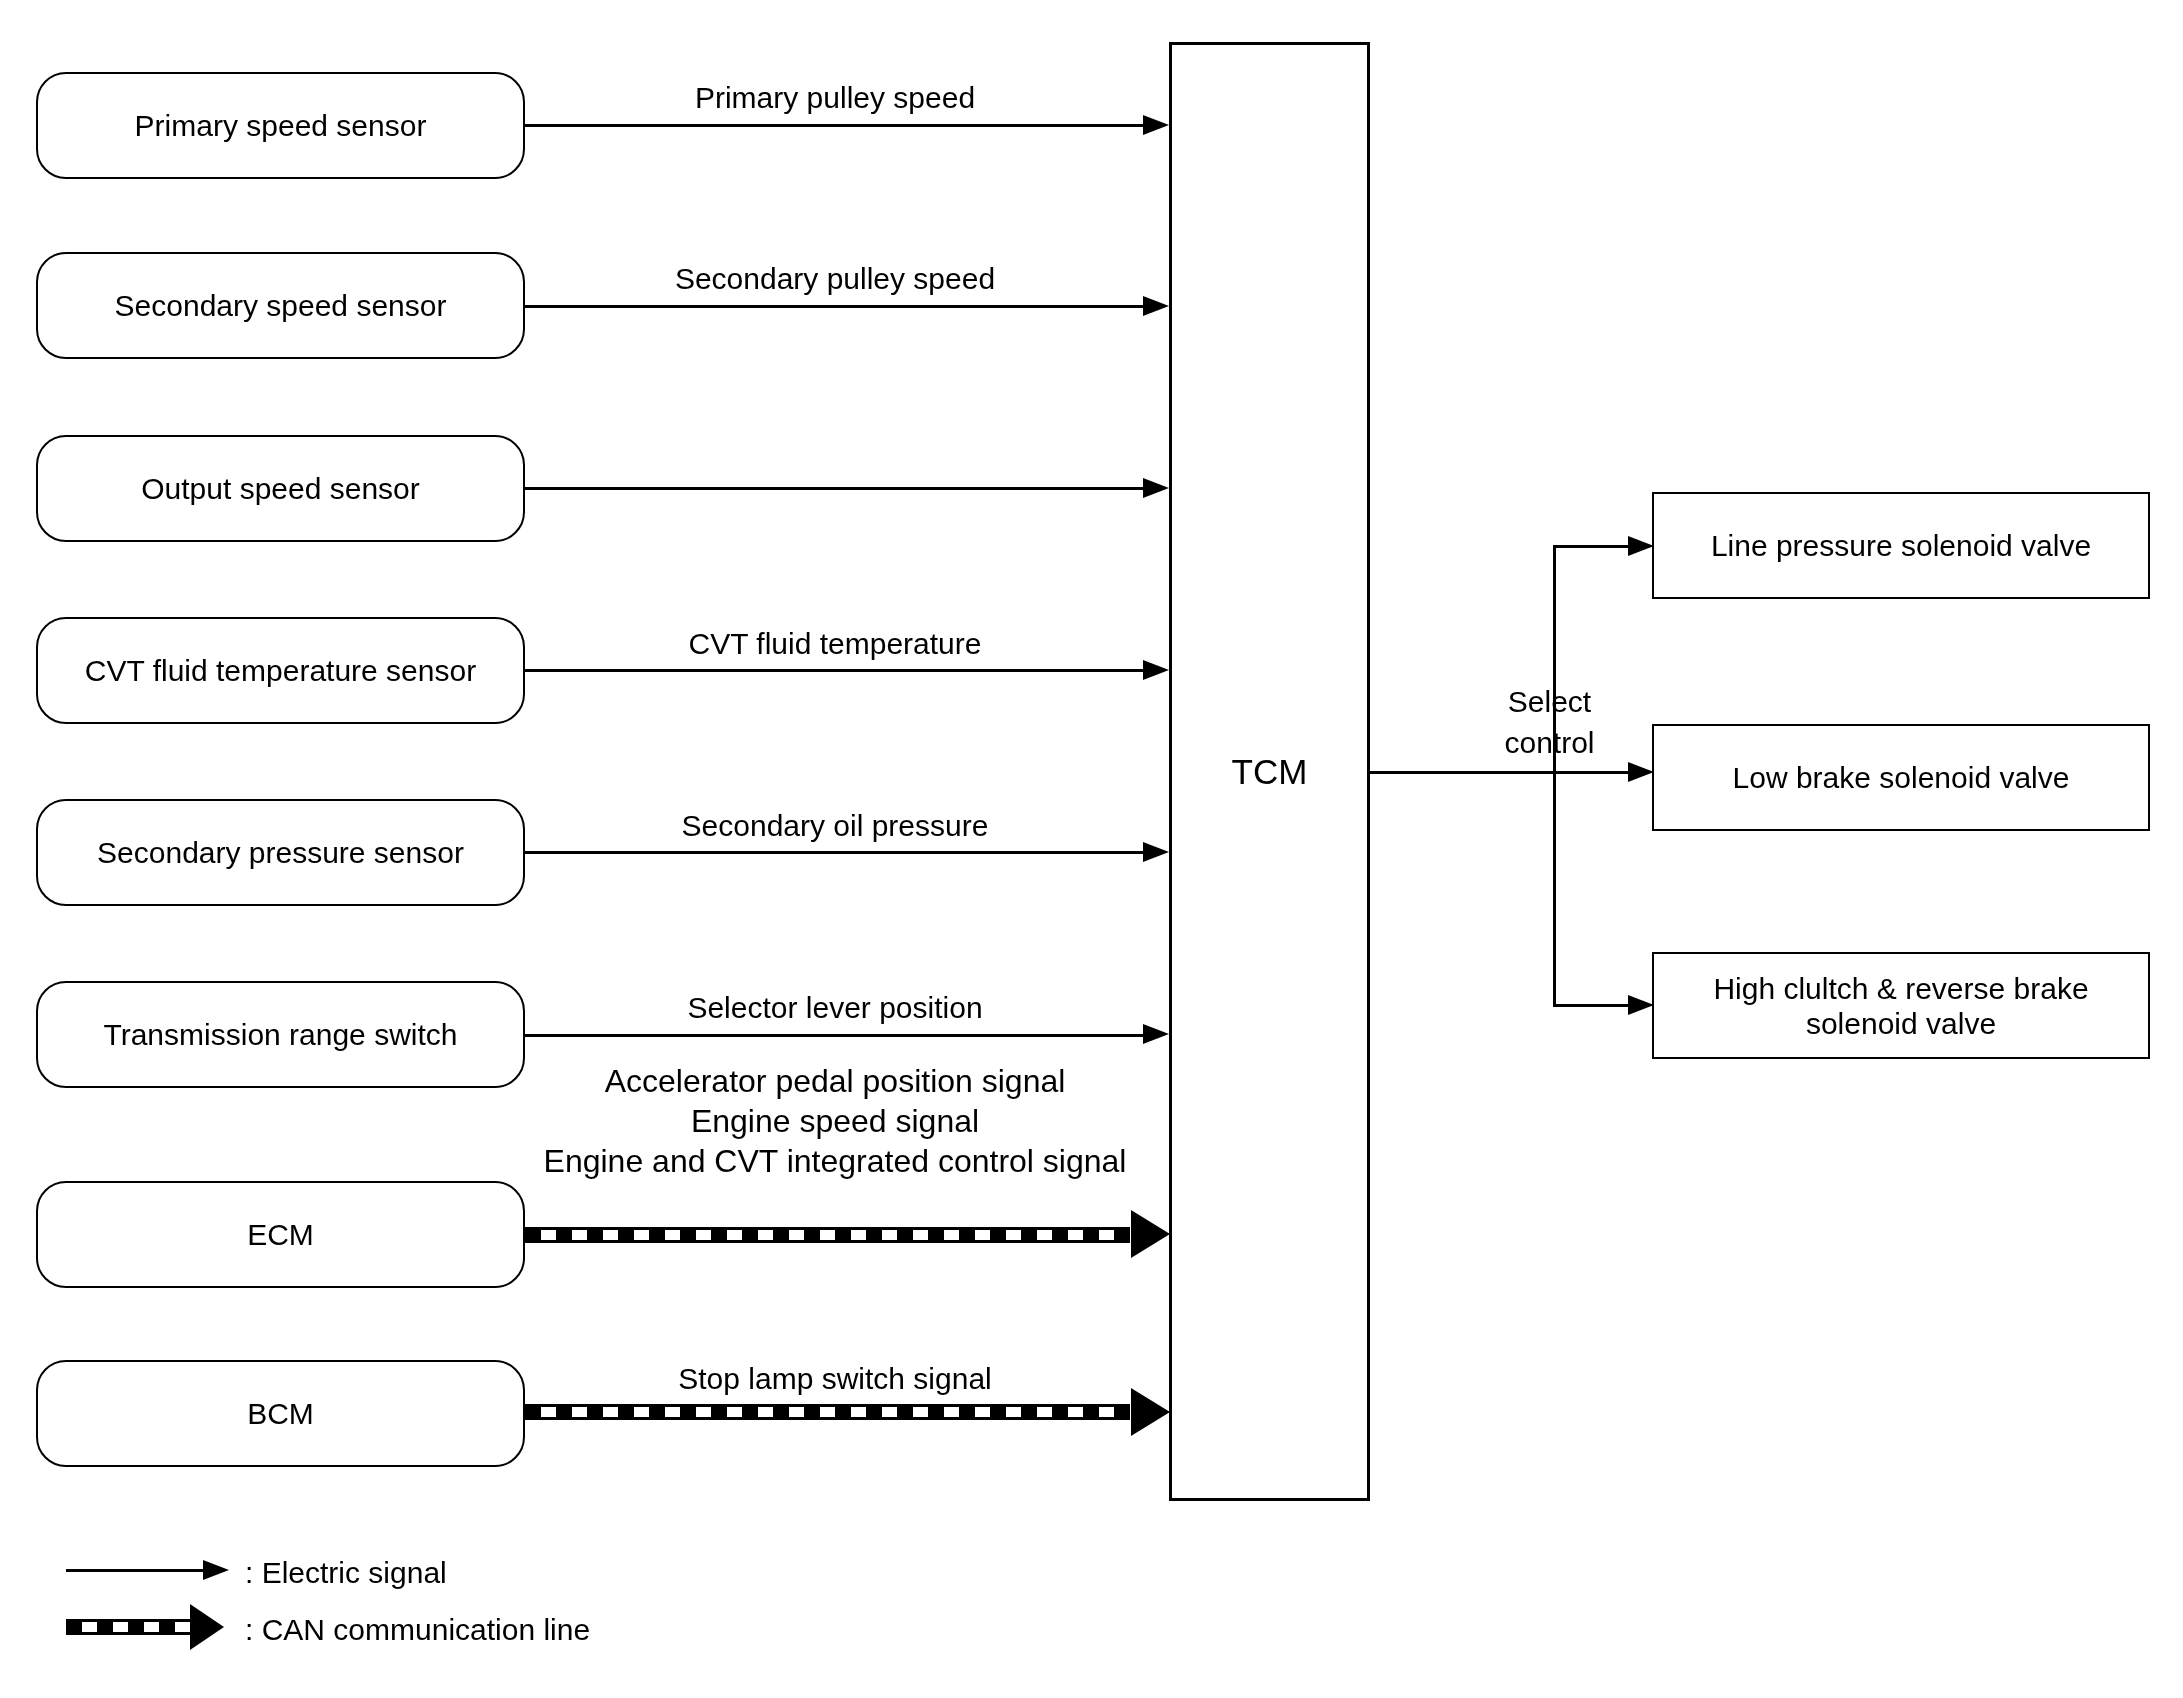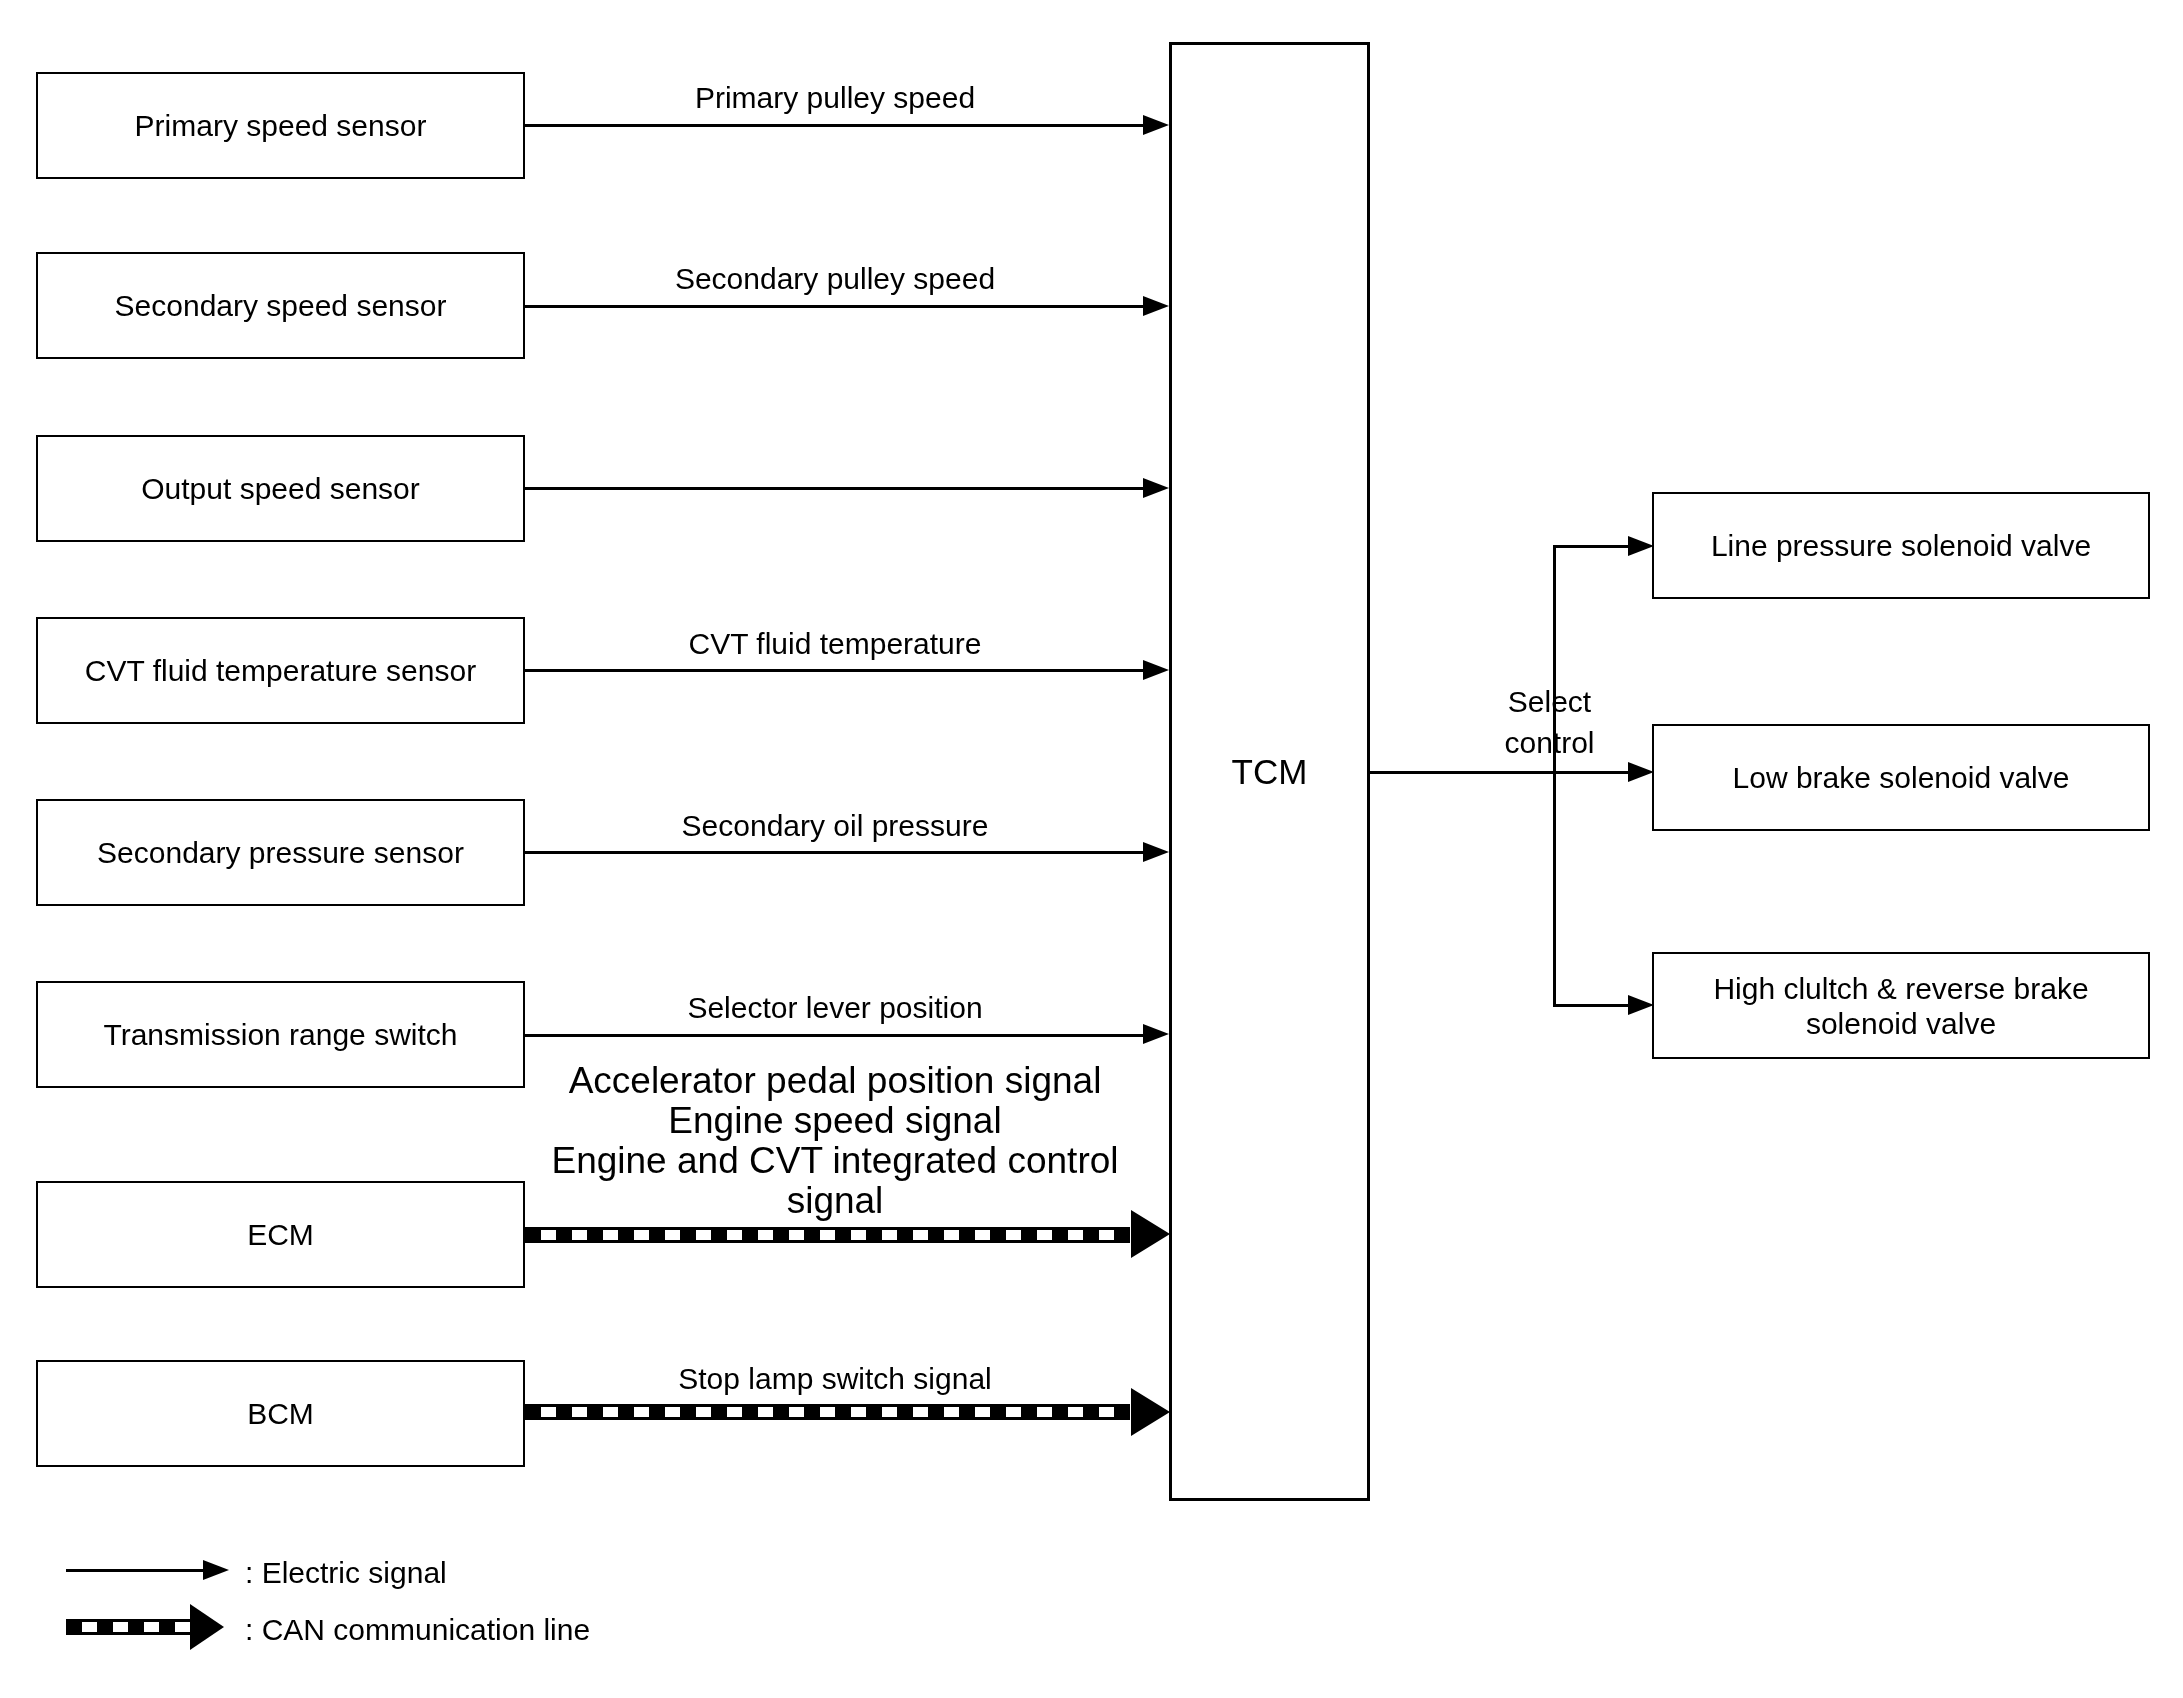--- a/index.html
+++ b/index.html
@@ -18,21 +18,21 @@
     background: #fff;
     display: flex;
     align-items: center;
     justify-content: center;
     text-align: center;
     font-size: 30px;
     line-height: 35px;
     color: #000;
     padding: 0 10.8px;
   }
-  .lbox { left: 36px; width: 489px; height: 107px; }
+  .lbox { left: 36px; width: 489px; height: 107px; border-radius: 30px; }
   .rbox { left: 1652px; width: 498px; height: 107px; }
   .tcm {
     position: absolute;
     box-sizing: border-box;
     left: 1169px; top: 42px; width: 201px; height: 1459px;
     border: 3.8px solid #000; background: #fff;
     display: flex; align-items: center; justify-content: center;
     font-size: 35px;
   }
   .hline { position: absolute; height: 2.7px; background: #000; }
@@ -63,21 +63,21 @@
     box-sizing: border-box;
     height: 16px;
     border-top: 3.2px solid #000;
     border-bottom: 3.2px solid #000;
     background: repeating-linear-gradient(90deg, #000 0px, #000 16px, #fff 16px, #fff 31px);
   }
   .multiline {
     position: absolute;
     left: 500px; width: 670px;
     text-align: center;
-    font-size: 37px; line-height: 40px;
+    font-size: 32px; line-height: 40px;
   }
   .select-label {
     position: absolute;
     left: 1409px; top: 681px; width: 281px;
     text-align: center;
     font-size: 30px; line-height: 41px;
   }
   .legend-text {
     position: absolute;
     left: 245px; height: 39px;

